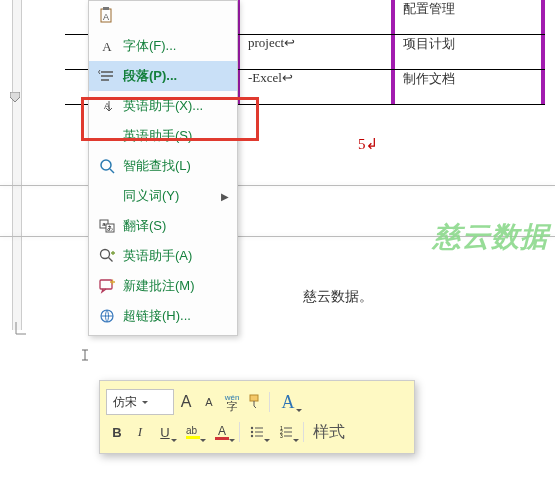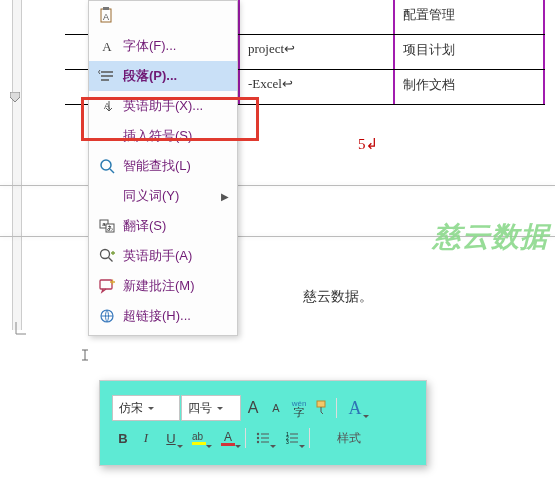--- a/index.html
+++ b/index.html
@@ -41,22 +41,22 @@
     left: 65px;
     top: 0;
     right: 10px;
   }
   .table-bg .row {
     display: flex;
     height: 34px;
     border-bottom: 1px solid #000;
   }
   .table-bg .cell {
-    border-right: 2px solid #a21caf;
-    padding: 6px 8px;
+    border-right: 4px solid #a21caf;
+    padding: 0 8px;
     box-sizing: border-box;
     font-family: SimSun, serif;
     white-space: nowrap;
   }
   .c1 { width: 175px; }
   .c2 { width: 155px; }
   .c3 { flex: 1; }
 
   
   .context-menu {
@@ -85,21 +85,21 @@
     height: 24px;
     display: flex;
     align-items: center;
     justify-content: center;
     color: #555;
     flex-shrink: 0;
   }
   .menu-label {
     flex: 1;
     padding-left: 4px;
-    color: #701a75;
+    color: #15803d;
     white-space: nowrap;
   }
   .menu-label.disabled { color: #b0b0b0; }
   .menu-arrow {
     width: 10px;
     font-size: 10px;
     color: #555;
   }
 
   .highlight-box {
@@ -150,24 +150,24 @@
     width: 20px;
     height: 20px;
   }
 
   
   .float-toolbar {
     position: absolute;
     left: 99px;
     top: 380px;
     width: 302px;
-    background: #5eead4;
+    background: #fef9c3;
     border: 1px solid #ccc;
     box-shadow: 2px 3px 8px rgba(0,0,0,0.25);
-    padding: 12px;
+    padding: 6px;
   }
   .tb-row {
     display: flex;
     align-items: center;
     height: 30px;
     gap: 1px;
   }
   .combo {
     display: flex;
     align-items: center;
@@ -206,24 +206,23 @@
   .sep {
     width: 1px;
     height: 20px;
     background: #ddd;
     margin: 0 2px;
   }
   .dd {
     width:0;height:0;border-left:3px solid transparent;border-right:3px solid transparent;border-top:3px solid #555;
   }
   .styles-label {
-    font-size: 12px;
+    font-size: 16px;
     color: #555;
     padding: 0 4px 0 6px;
-    margin-left: 18px;
   }
 </style>
 </head>
 <body>
 
 <div class="ruler">
   <svg class="indent" style="top:92px" viewBox="0 0 10 10">
       <polygon points="0,0 10,0 10,5 5,10 0,5" fill="#dcdcdc" stroke="#888"></polygon>
     </svg>
 </div>
@@ -300,21 +299,21 @@
       <svg width="18" height="18" viewBox="0 0 18 18">
           <text x="6" y="12" font-size="9" fill="#555">A</text>
           <path d="M11 4v9M8 11l3 3 3-3" fill="none" stroke="#555"></path>
         </svg>
     </span>
     <span class="menu-label">英语助手(X)...</span>
   </div>
 
   <div class="menu-item">
     <span class="menu-icon"></span>
-    <span class="menu-label">插入符号(S)</span>
+    <span class="menu-label">英语助手(S)</span>
   </div>
 
   <div class="menu-item">
     <span class="menu-icon">
       <svg width="18" height="18" viewBox="0 0 18 18">
           <circle cx="8" cy="8" r="5" fill="none" stroke="#2a7ab0" stroke-width="1.5"></circle>
           <path d="M12 12l4 4" stroke="#2a7ab0" stroke-width="1.5"></path>
         </svg>
     </span>
     <span class="menu-label">智能查找(L)</span>
@@ -370,26 +369,20 @@
     <span class="menu-label">超链接(H)...</span>
   </div>
 </div>
 
 <div class="highlight-box"></div>
 
 <div class="float-toolbar">
   <div class="tb-row">
     <div class="combo" style="width:58px">
       <span>仿宋</span>
-      <span class="drop">
-          <span class="dd"></span>
-        </span>
-    </div>
-    <div class="combo" style="width:50px">
-      <span>四号</span>
       <span class="drop">
           <span class="dd"></span>
         </span>
     </div>
     <div class="tb-btn">
         <span style="font-size:16px">A</span>
       </div>
     <div class="tb-btn">
         <span style="font-size:11px">A</span>
       </div>

